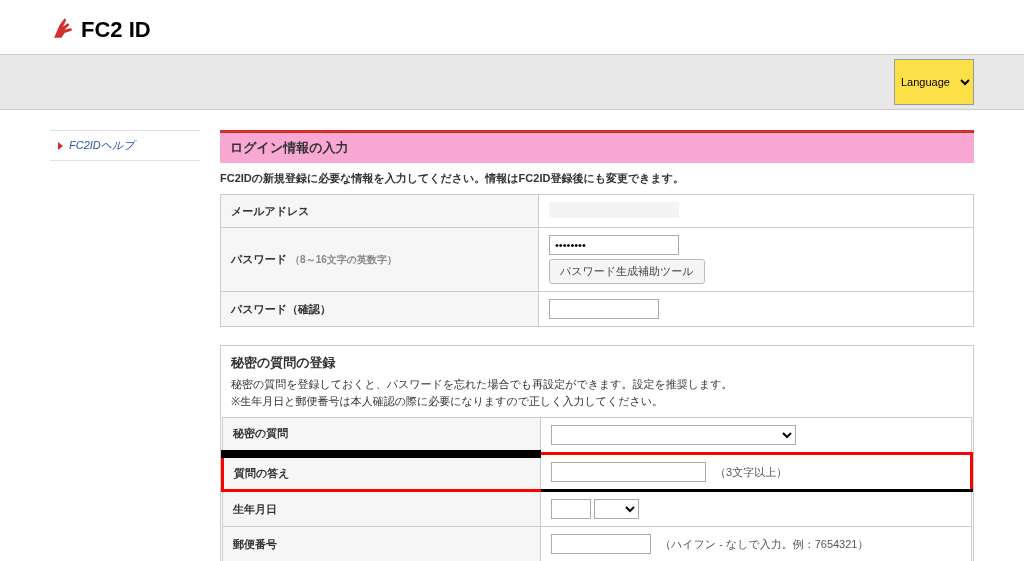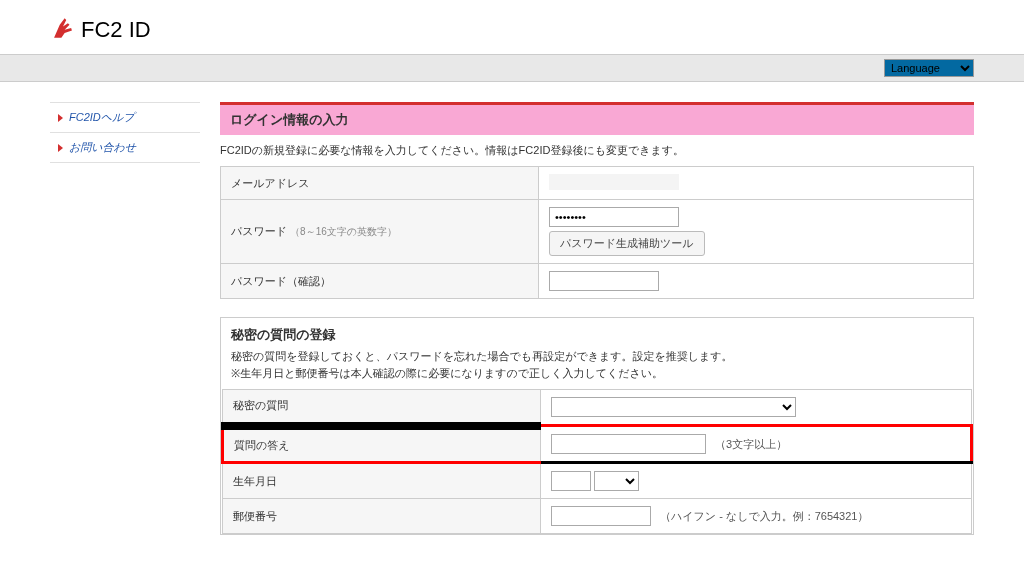--- a/index.html
+++ b/index.html
@@ -16,39 +16,39 @@
   display: flex;
   align-items: center;
   gap: 5px;
 }
 .logo-icon {
   width: 26px;
   height: 26px;
 }
 .logo-text {
   font-size: 22px;
-  font-weight: normal;
+  font-weight: bold;
   color: #000;
   letter-spacing: 0px;
   text-align: center;
 }
 .toolbar {
   background: #e8e8e8;
   border-top: 1px solid #ccc;
   border-bottom: 1px solid #ccc;
   padding: 4px 50px;
   display: flex;
   justify-content: flex-end;
 }
 .lang-select {
-  width: 90px;
+  width: 80px;
   font-size: 11px;
   border: 1px solid #999;
-  background: #0369a1;
-  padding: 1px 2px;
+  background: #fde047;
+  padding: 15px 2px;
 }
 .container {
   display: flex;
   padding: 20px 50px;
   gap: 20px;
 }
 .sidebar {
   width: 150px;
   flex-shrink: 0;
 }
@@ -83,37 +83,39 @@
   background: #f9a8d4;
   padding: 6px 10px;
   font-size: 13px;
   font-weight: bold;
   margin-bottom: 8px;
 }
 .intro-text {
   font-size: 11px;
   padding: 0 0 8px 0;
   color: #333;
+  font-weight: bold;
 }
 .form-table {
   width: 100%;
   border-collapse: collapse;
   border: 1px solid #ccc;
   margin-bottom: 18px;
 }
 .form-table td {
   border: 1px solid #ccc;
   padding: 7px 10px;
   font-size: 11px;
   vertical-align: middle;
 }
 .label-cell {
   background: #f6f6f6;
   width: 318px;
   color: #333;
+  font-weight: bold;
 }
 .small-note {
   font-size: 10px;
   color: #888;
 }
 .input-text {
   border: 1px solid #aaa;
   padding: 3px 5px;
   font-size: 11px;
   background: #fff;
@@ -182,24 +184,20 @@
   </select>
 </div>
 
 <div class="container">
 
   <div class="sidebar">
     <div class="sidebar-item">
       <span class="arrow-icon"></span>
       <span class="sidebar-link">FC2IDヘルプ</span>
     </div>
-    <div class="sidebar-item">
-      <span class="arrow-icon"></span>
-      <span class="sidebar-link">お問い合わせ</span>
-    </div>
   </div>
 
   <div class="main">
     <div class="red-bar"></div>
     <div class="section-title">ログイン情報の入力</div>
     <div class="intro-text">FC2IDの新規登録に必要な情報を入力してください。情報はFC2ID登録後にも変更できます。</div>
 
     <table class="form-table">
       <tbody>
           <tr>

